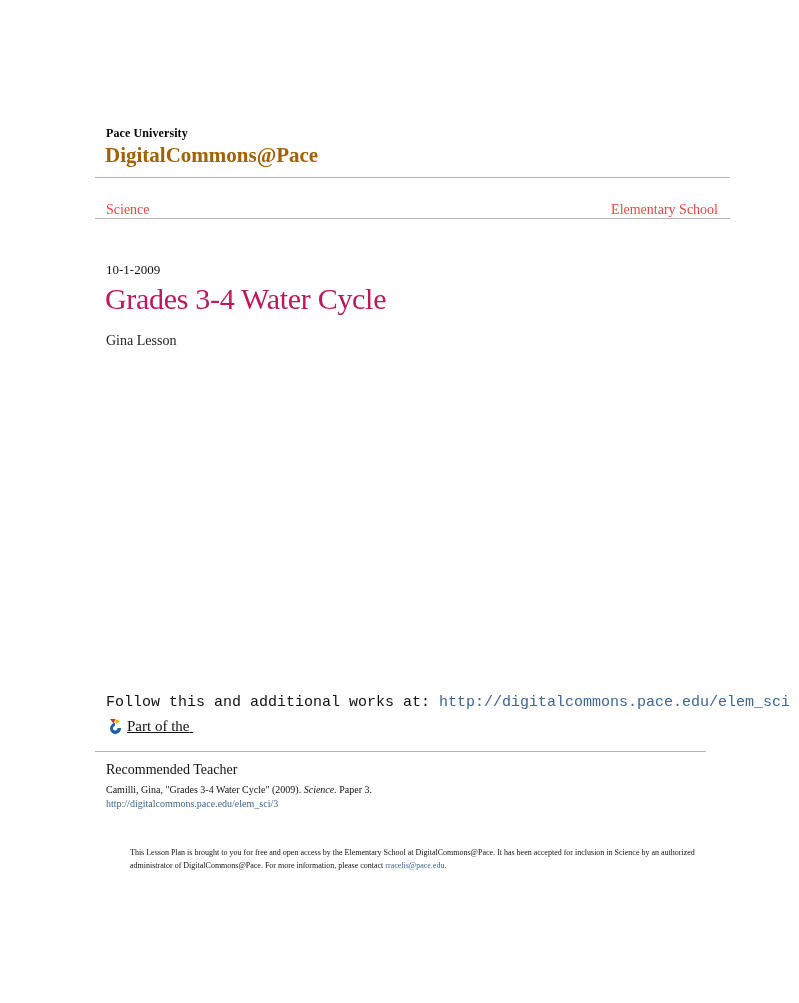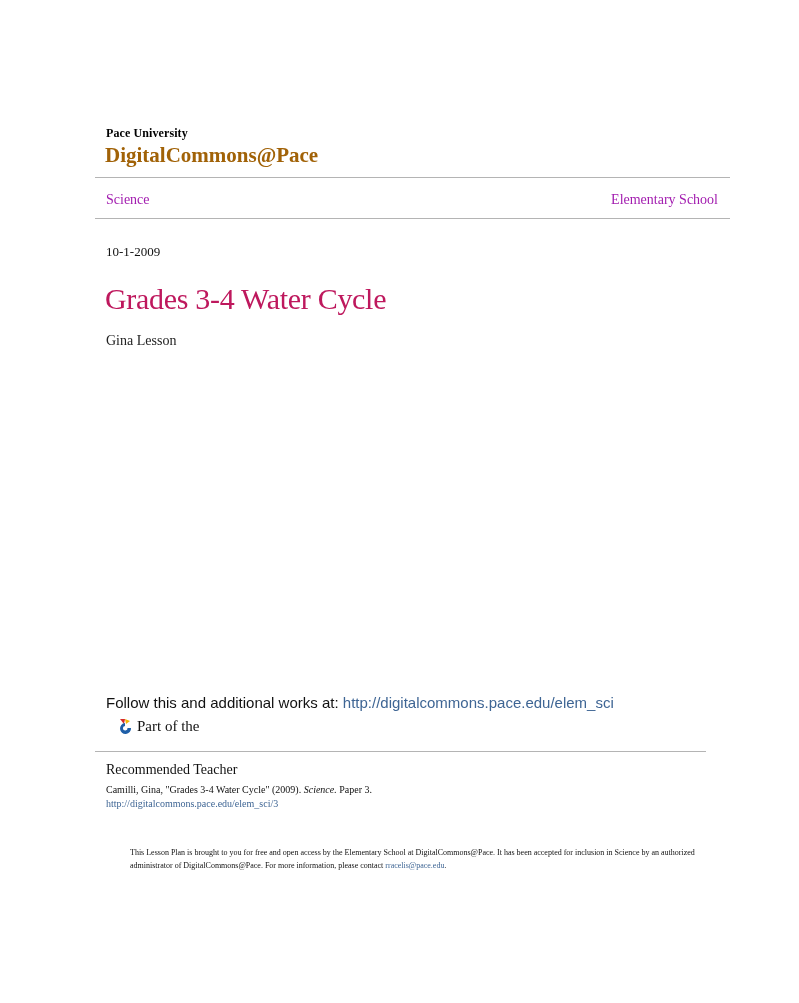--- a/index.html
+++ b/index.html
@@ -4,26 +4,26 @@
   <style>
     html, body { margin: 0; padding: 0; background: #ffffff; }
     body { width: 799px; height: 1003px; position: relative; overflow: hidden;
            font-family: "DejaVu Serif", "Liberation Serif", serif; color: #1a1a1a; }
     .abs { position: absolute; }
     .inst { left: 106px; top: 126px; font-size: 12px; font-weight: bold; color: #000000;
             font-family: "Liberation Serif", serif; letter-spacing: 0.1px; }
     .repo { left: 105px; top: 143px; font-size: 21px; font-weight: bold; color: #a16207;
             font-family: "Liberation Serif", serif; }
     .rule { height: 1px; background: #b4b4b4; }
-    .nav { font-size: 14px; font-family: "Liberation Serif", serif; color: #a21caf; top: 192px; }
-    .date { left: 106px; top: 244px; font-size: 13px; font-family: "Liberation Serif", serif; color: #111; }
+    .nav { font-size: 14px; font-family: "Liberation Serif", serif; color: #ef4444; top: 202px; }
+    .date { left: 106px; top: 262px; font-size: 13px; font-family: "Liberation Serif", serif; color: #111; }
     .title { left: 105px; top: 282px; font-size: 30px; font-family: "Liberation Serif", serif; color: #be185d; letter-spacing: -0.3px; }
     .author { left: 106px; top: 333px; font-size: 14px; font-family: "Liberation Serif", serif; color: #222; }
-    .follow { left: 106px; top: 694px; font-size: 15px; font-family: Liberation Sans, sans-serif; color: #111; white-space: nowrap; }
-    .partof { left: 116px; top: 717px; font-size: 15px; font-family: "Liberation Serif", serif; color: #111; white-space: nowrap; display: flex; align-items: center; }
+    .follow { left: 106px; top: 694px; font-size: 15px; font-family: Liberation Mono, monospace; color: #111; white-space: nowrap; }
+    .partof { left: 106px; top: 717px; font-size: 15px; font-family: "Liberation Serif", serif; color: #111; white-space: nowrap; display: flex; align-items: center; text-decoration: underline; }
     .partof a, .follow a { color: #3e6594; text-decoration: none; }
     .partof a { text-decoration: underline; }
     .rec-h { left: 106px; top: 762px; font-size: 14px; font-family: "Liberation Serif", serif; color: #111; }
     .rec-t { left: 106px; top: 784px; font-size: 10px; font-family: "Liberation Serif", serif; color: #111; white-space: nowrap; }
     .rec-u { left: 106px; top: 798px; font-size: 10px; font-family: "Liberation Serif", serif; color: #3e6594; white-space: nowrap; }
     .note { left: 106px; top: 846px; font-size: 8px; line-height: 13px; font-family: "Liberation Serif", serif; color: #111; width: 600px; margin-left: 24px; }
     .note a { color: #3e6594; text-decoration: none; }
     .logo { width: 18px; height: 18px; margin-right: 3px; }
   </style>
 </head>

